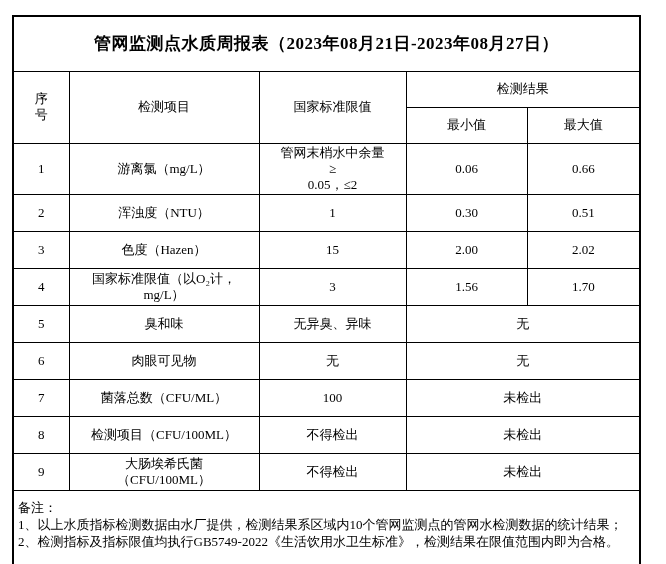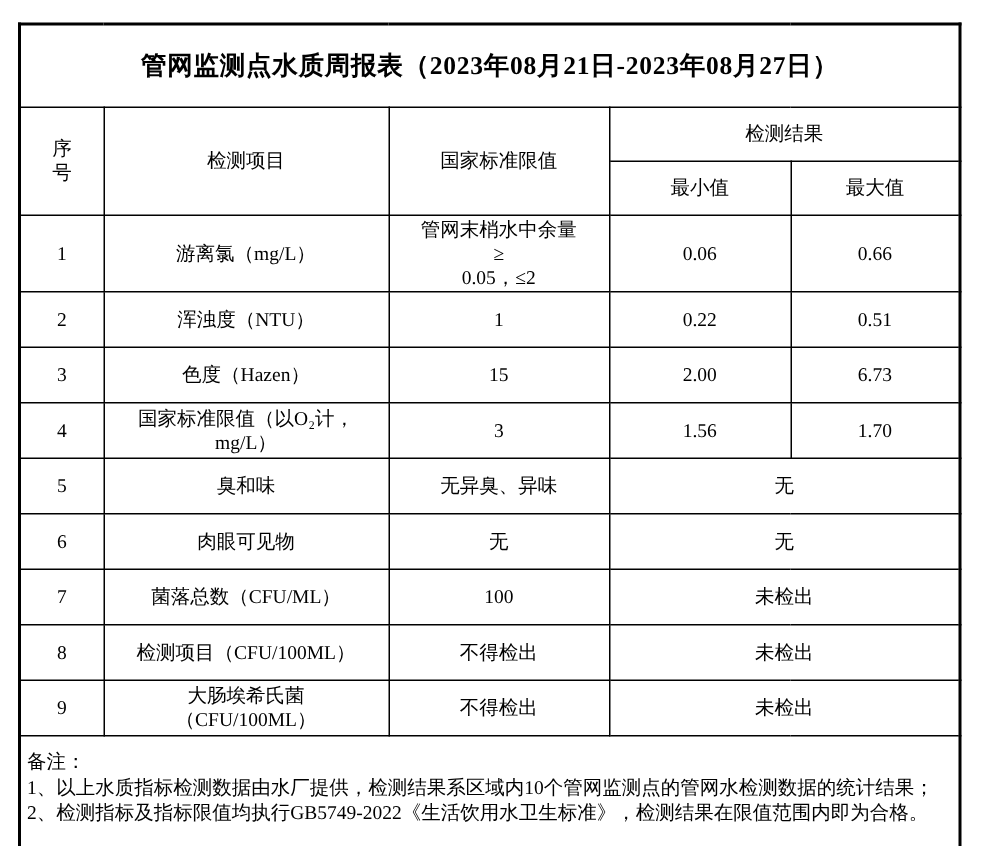--- a/index.html
+++ b/index.html
@@ -87,29 +87,29 @@
     <td>游离氯（mg/L）</td>
     <td class="standard-cell">管网末梢水中余量≥
 0.05，≤2</td>
     <td>0.06</td>
     <td>0.66</td>
   </tr>
   <tr class="body-row">
     <td>2</td>
     <td>浑浊度（NTU）</td>
     <td class="standard-cell">1</td>
-    <td>0.22</td>
+    <td>0.30</td>
     <td>0.51</td>
   </tr>
   <tr class="body-row">
     <td>3</td>
     <td>色度（Hazen）</td>
     <td class="standard-cell">15</td>
     <td>2.00</td>
-    <td>6.73</td>
+    <td>2.02</td>
   </tr>
   <tr class="body-row">
     <td>4</td>
     <td>国家标准限值（以O₂计，mg/L）</td>
     <td class="standard-cell">3</td>
     <td>1.56</td>
     <td>1.70</td>
   </tr>
   <tr class="body-row">
     <td>5</td>

